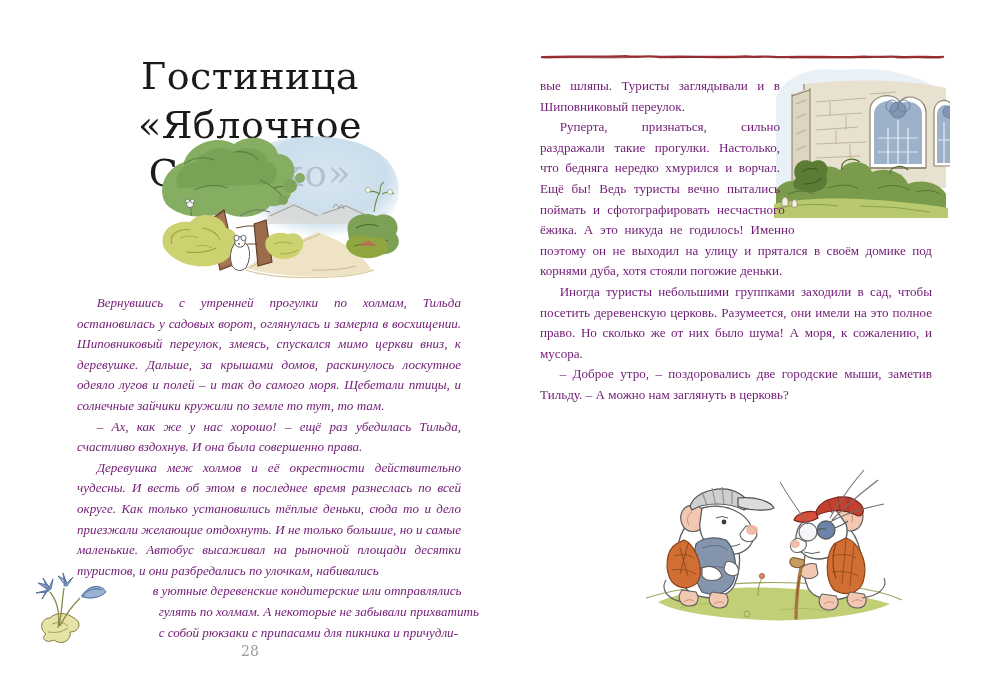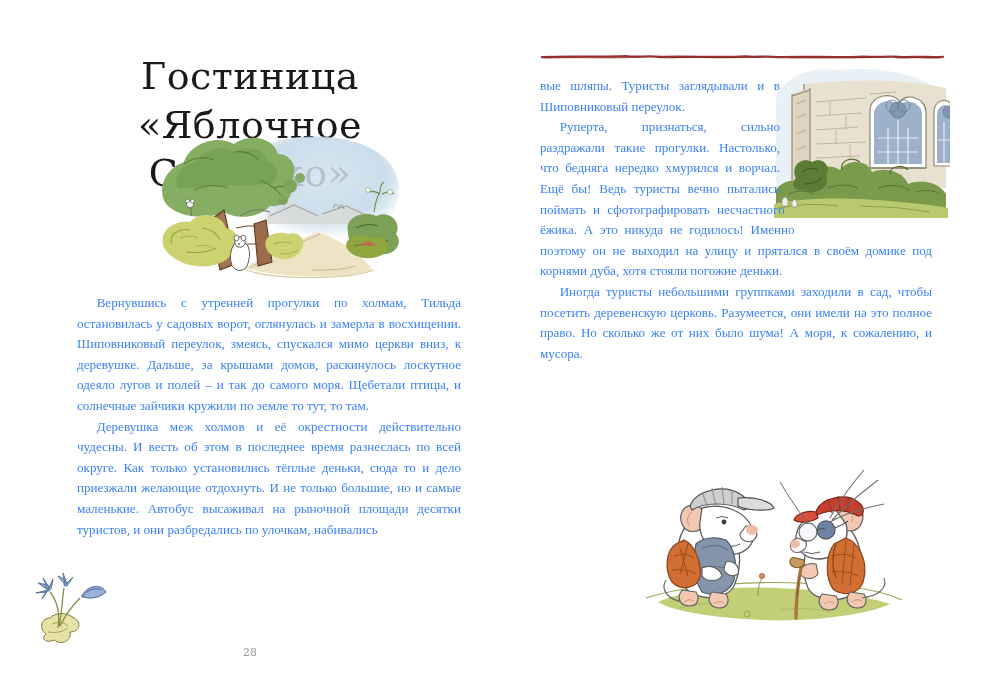--- a/index.html
+++ b/index.html
@@ -66,29 +66,30 @@
   .chapter-title .l2 { display: block; }
 
   
   .col {
     position: absolute;
     font-size: 13.1px;
     line-height: 20.6px;
     text-align: justify;
     text-justify: inter-word;
     hyphens: manual;
-    color: #3b82f6;
+    color: #701a75;
   }
   .col p { margin: 0; text-indent: 1.5em; }
   .col p.noindent { text-indent: 0; }
 
   .col-left {
     top: 293px;
     left: 77px;
     width: 384px;
+    font-style: italic;
   }
   .col-right {
     top: 76px;
     left: 540px;
     width: 392px;
   }
 
   
   .wrap-church {
     float: right;
@@ -105,21 +106,21 @@
     white-space: nowrap;
   }
 
   
   .folio {
     position: absolute;
     bottom: 38px;
     width: 100%;
     text-align: center;
     font-family: "DejaVu Serif", "Liberation Serif", serif;
-    font-size: 11px;
+    font-size: 14px;
     color: #9a9a9a;
   }
 
   
   .art { position: absolute; }
   .art svg { display: block; }
 
   .art-gate   { top: 128px; left: 150px; width: 340px; height: 165px; }
   .art-flower { top: 566px; left: 28px;  width: 92px;  height: 80px; }
   .art-church { top: 58px;  left: 770px; width: 180px; height: 170px; }
@@ -212,21 +213,27 @@
           <circle cx="42.5" cy="73" r="1.9" fill="#ffffff" stroke="#6a6a6a" stroke-width=".8"></circle>
           <path d="M40 79 q3 4 1 9" stroke="#6a6a6a" stroke-width=".9" fill="none"></path>
         </g>
 
         <path d="M96 142 C126 152 198 152 224 142" stroke="#d8c79c" stroke-width="1.2" fill="none"></path>
       </svg>
     </div>
 
     <div class="col col-left">
       <p>Вернувшись с утренней прогулки по холмам, Тильда остановилась у садовых ворот, оглянулась и замерла в восхищении. Шиповниковый переулок, змеясь, спускался мимо церкви вниз, к деревушке. Дальше, за крышами домов, раскинулось лоскутное одеяло лугов и полей – и так до самого моря. Щебетали птицы, и солнечные зайчики кружили по земле то тут, то там.</p>
+      <p>– Ах, как же у нас хорошо! – ещё раз убедилась Тильда, счастливо вздохнув. И она была совершенно права.</p>
       <p>Деревушка меж холмов и её окрестности действительно чудесны. И весть об этом в последнее время разнеслась по всей округе. Как только установились тёплые деньки, сюда то и дело приезжали желающие отдохнуть. И не только большие, но и самые маленькие. Автобус высаживал на рыночной площади десятки туристов, и они разбредались по улочкам, набивались</p>
+      <p class="stair">
+        <span class="stair-line" style="padding-left:56px">в уютные деревенские кондитерские или отправлялись</span>
+        <span class="stair-line" style="padding-left:62px">гулять по холмам. А некоторые не забывали прихватить</span>
+        <span class="stair-line" style="padding-left:62px">с собой рюкзаки с припасами для пикника и причудли-</span>
+      </p>
     </div>
 
     <div class="art art-flower">
       <svg viewBox="0 0 92 80" width="92" height="80" xmlns="http://www.w3.org/2000/svg">
 
         <path d="M22 52 C14 52 10 62 18 68 C12 72 18 78 26 74 C34 80 44 74 42 66 C52 66 54 56 46 52 C38 46 28 46 22 52 Z" fill="#e7e3a6" stroke="#7c7b3c" stroke-width="1"></path>
         <path d="M24 58 q10 -4 16 2 M20 66 q12 2 20 -4" stroke="#9b9a4d" stroke-width=".9" fill="none"></path>
 
         <path d="M30 62 C32 48 30 36 22 26 M32 60 C38 48 44 40 52 32 M31 60 C34 46 34 34 36 22" stroke="#8a8a4a" stroke-width="1.3" fill="none"></path>
 
@@ -317,20 +324,21 @@
       <path d="M12 142 q3 -6 6 0 l0 6 l-6 0 Z" fill="#f2efe6" stroke="#9a927c" stroke-width=".8"></path>
       <path d="M22 144 q2 -5 5 0 l0 5 l-5 0 Z" fill="#f2efe6" stroke="#9a927c" stroke-width=".8"></path>
     </svg>
   </div>
 
   <div class="col col-right">
     <div class="wrap-church"></div>
     <p class="noindent">вые шляпы. Туристы заглядывали и в Шиповниковый переулок.</p>
     <p>Руперта, признаться, сильно раздражали такие прогулки. Настолько, что бедняга нередко хмурился и ворчал. Ещё бы! Ведь туристы вечно пытались поймать и сфотографировать несчастного ёжика. А это никуда не годилось! Именно поэтому он не выходил на улицу и прятался в своём домике под корнями дуба, хотя стояли погожие деньки.</p>
     <p>Иногда туристы небольшими группками заходили в сад, чтобы посетить деревенскую церковь. Разумеется, они имели на это полное право. Но сколько же от них было шума! А моря, к сожалению, и мусора.</p>
+    <p>– Доброе утро, – поздоровались две городские мыши, заметив Тильду. – А можно нам заглянуть в церковь?</p>
   </div>
 
   <div class="art art-mice">
     <svg viewBox="0 0 270 180" width="270" height="180" xmlns="http://www.w3.org/2000/svg">
 
       <path d="M18 150 C44 138 92 134 138 136 C186 138 226 144 250 152 C224 164 166 170 122 168 C76 166 34 160 18 150 Z" fill="#c3cf77"></path>
       <path d="M6 146 C50 132 120 128 180 132 C216 134 244 140 262 148" stroke="#9aa65a" stroke-width="1.2" fill="none"></path>
       <path d="M40 156 q20 -6 44 -4 M140 158 q26 -4 50 2" stroke="#a8b465" stroke-width="1" fill="none" opacity=".8"></path>
 
       <g>

